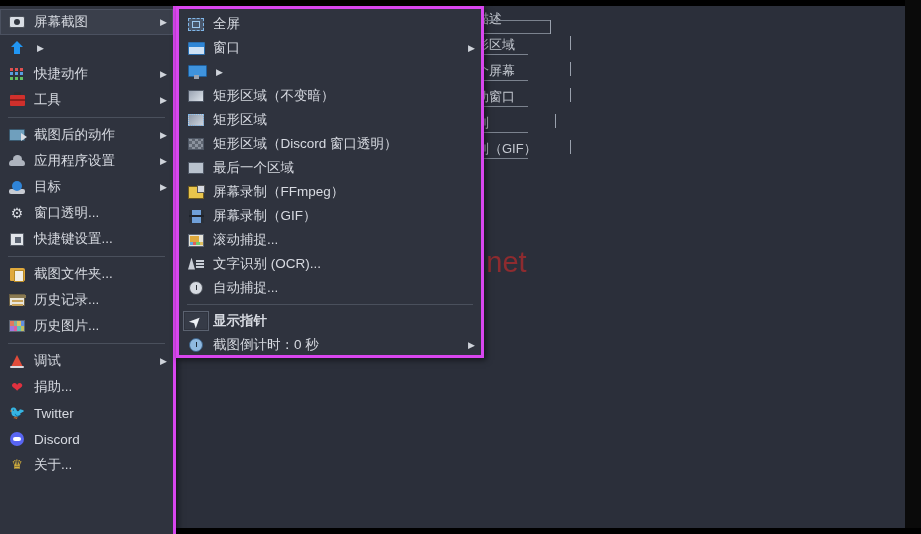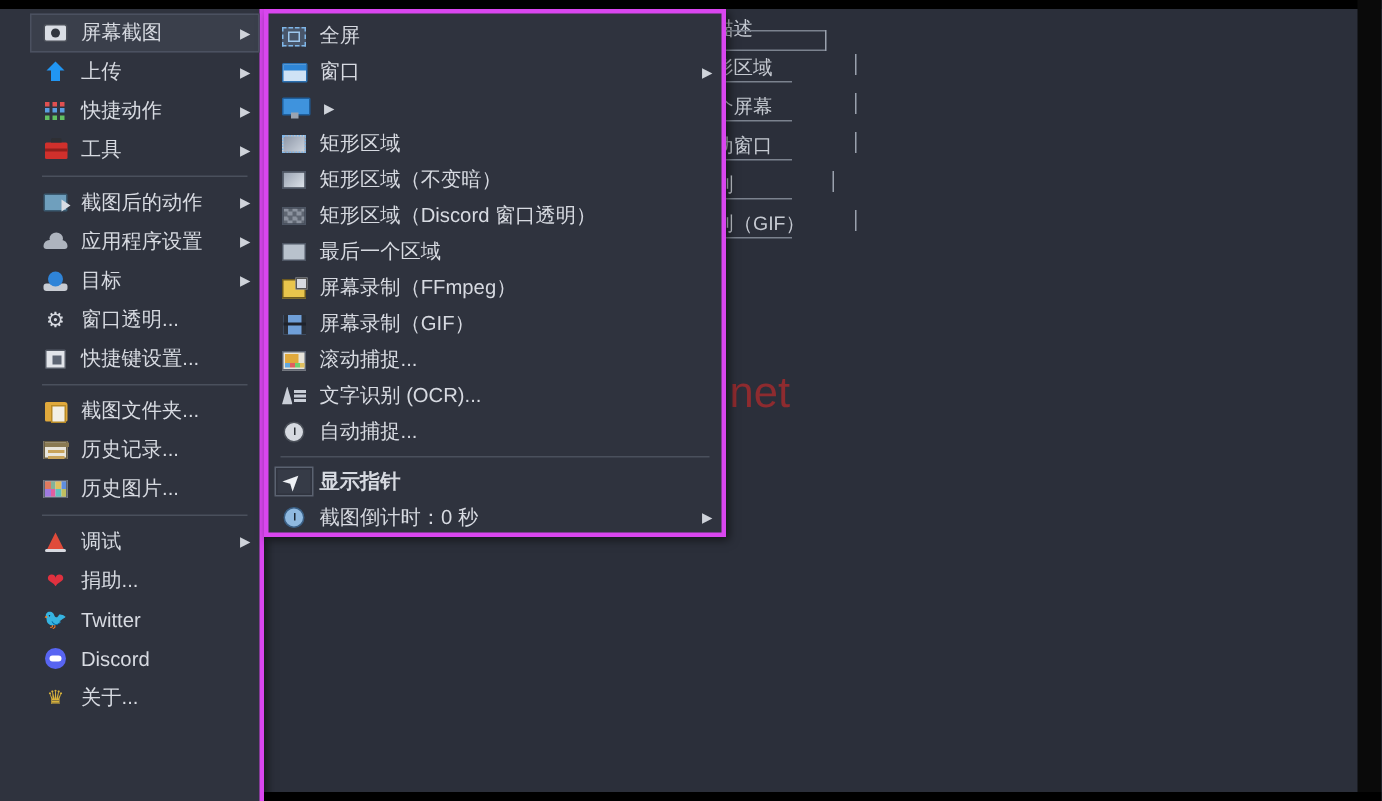--- a/index.html
+++ b/index.html
@@ -32,21 +32,21 @@
   }
 
   
   .menu {
     position:absolute;
     background:#2f333e;
     border:3px solid #d946ef;
     box-shadow:2px 2px 6px rgba(0,0,0,.55);
     padding:3px 0;
   }
-  .menu-main { left:0; top:6px; width:176px; height:528px; border-left:none; border-top:none; border-bottom:none;padding-left:20px;}
+  .menu-main { left:0; top:6px; width:176px; height:528px; border-left:none; border-top:none; border-bottom:none;}
   .menu-sub  { left:176px; top:6px; width:308px; height:352px; }
 
   .mi {
     position:relative;
     display:flex; align-items:center;
     height:26px;
     padding:0 6px 0 6px;
     color:#d7dae1;
     font-size:13.5px;
     white-space:nowrap;
@@ -183,21 +183,20 @@
           <span class="ic ic-cam"></span>
         </span>
       <span class="lbl">屏幕截图</span>
       <span class="arr">▶</span>
     </div>
 
     <div class="mi">
       <span class="ico">
           <span class="arrow-up"></span>
         </span>
-      <span class="lbl">上传</span>
       <span class="arr">▶</span>
     </div>
 
     <div class="mi">
       <span class="ico">
         <span class="dots">
           <i style="background:#e05050"></i>
             <i style="background:#e05050"></i>
             <i style="background:#e05050"></i>
           <i style="background:#5a9ee0"></i>
@@ -363,31 +362,31 @@
 
     <div class="mi">
       <span class="ico">
           <span class="ic-mon"></span>
         </span>
       <span class="arr">▶</span>
     </div>
 
     <div class="mi">
       <span class="ico">
+          <span class="ic-rect2"></span>
+        </span>
+      <span class="lbl">矩形区域（不变暗）</span>
+      <span class="arr"></span>
+    </div>
+
+    <div class="mi">
+      <span class="ico">
           <span class="ic-rect"></span>
         </span>
       <span class="lbl">矩形区域</span>
-      <span class="arr"></span>
-    </div>
-
-    <div class="mi">
-      <span class="ico">
-          <span class="ic-rect2"></span>
-        </span>
-      <span class="lbl">矩形区域（不变暗）</span>
       <span class="arr"></span>
     </div>
 
     <div class="mi">
       <span class="ico">
           <span class="ic-rect3"></span>
         </span>
       <span class="lbl">矩形区域（Discord 窗口透明）</span>
       <span class="arr"></span>
     </div>

